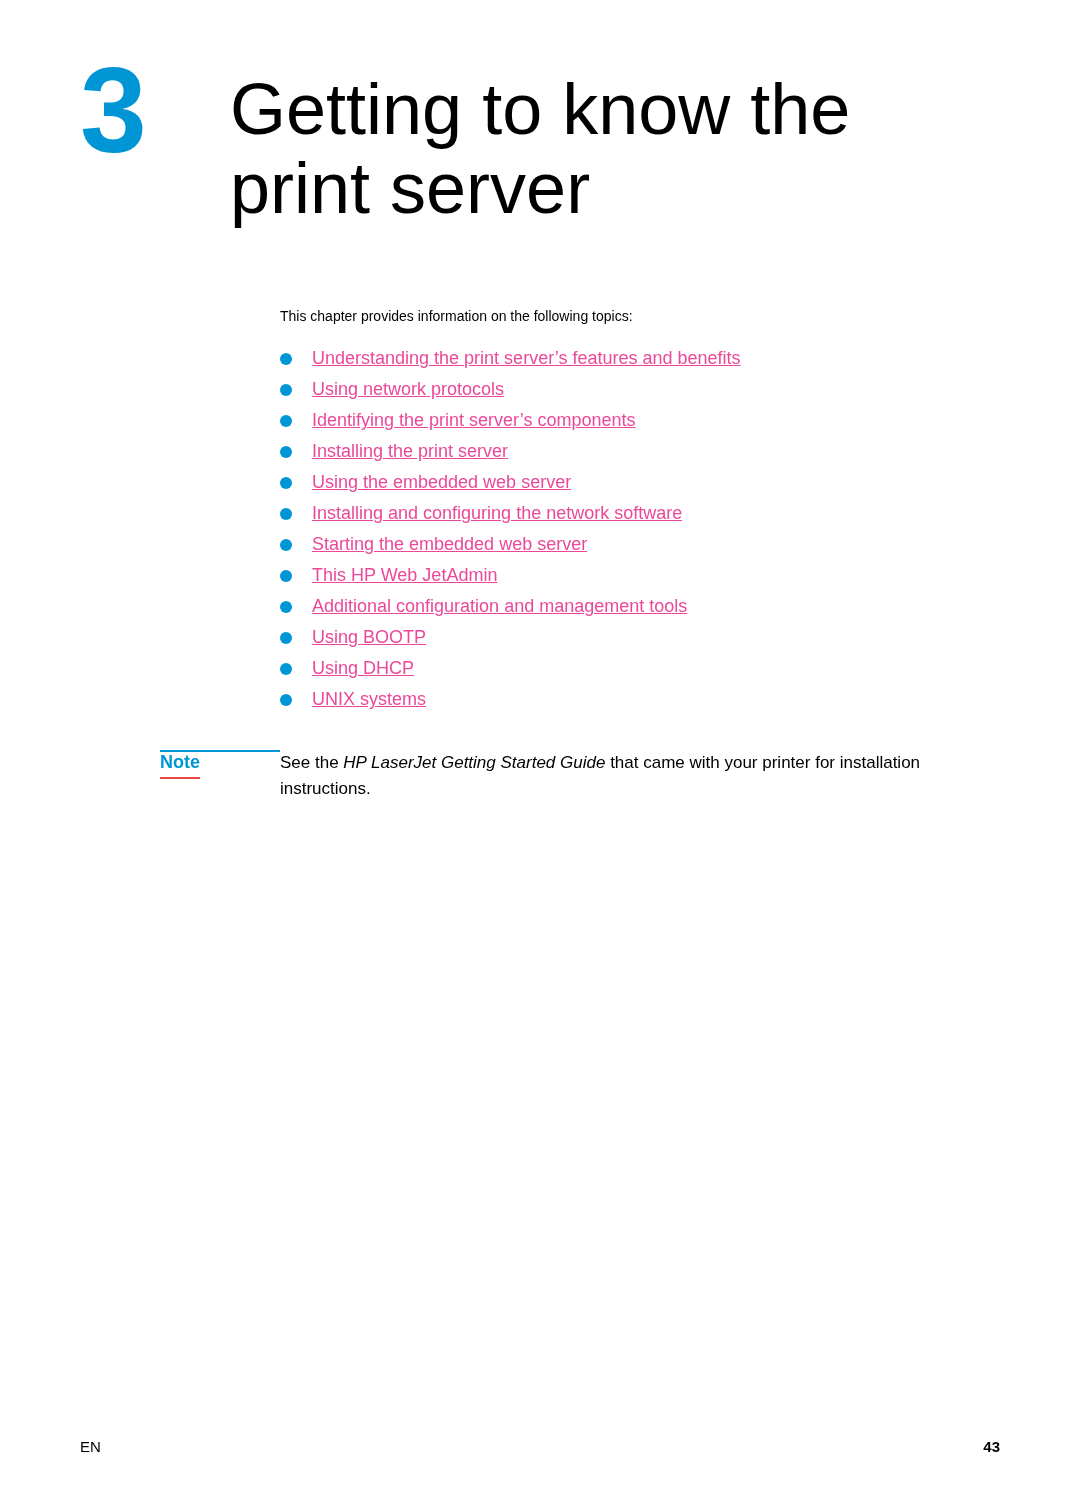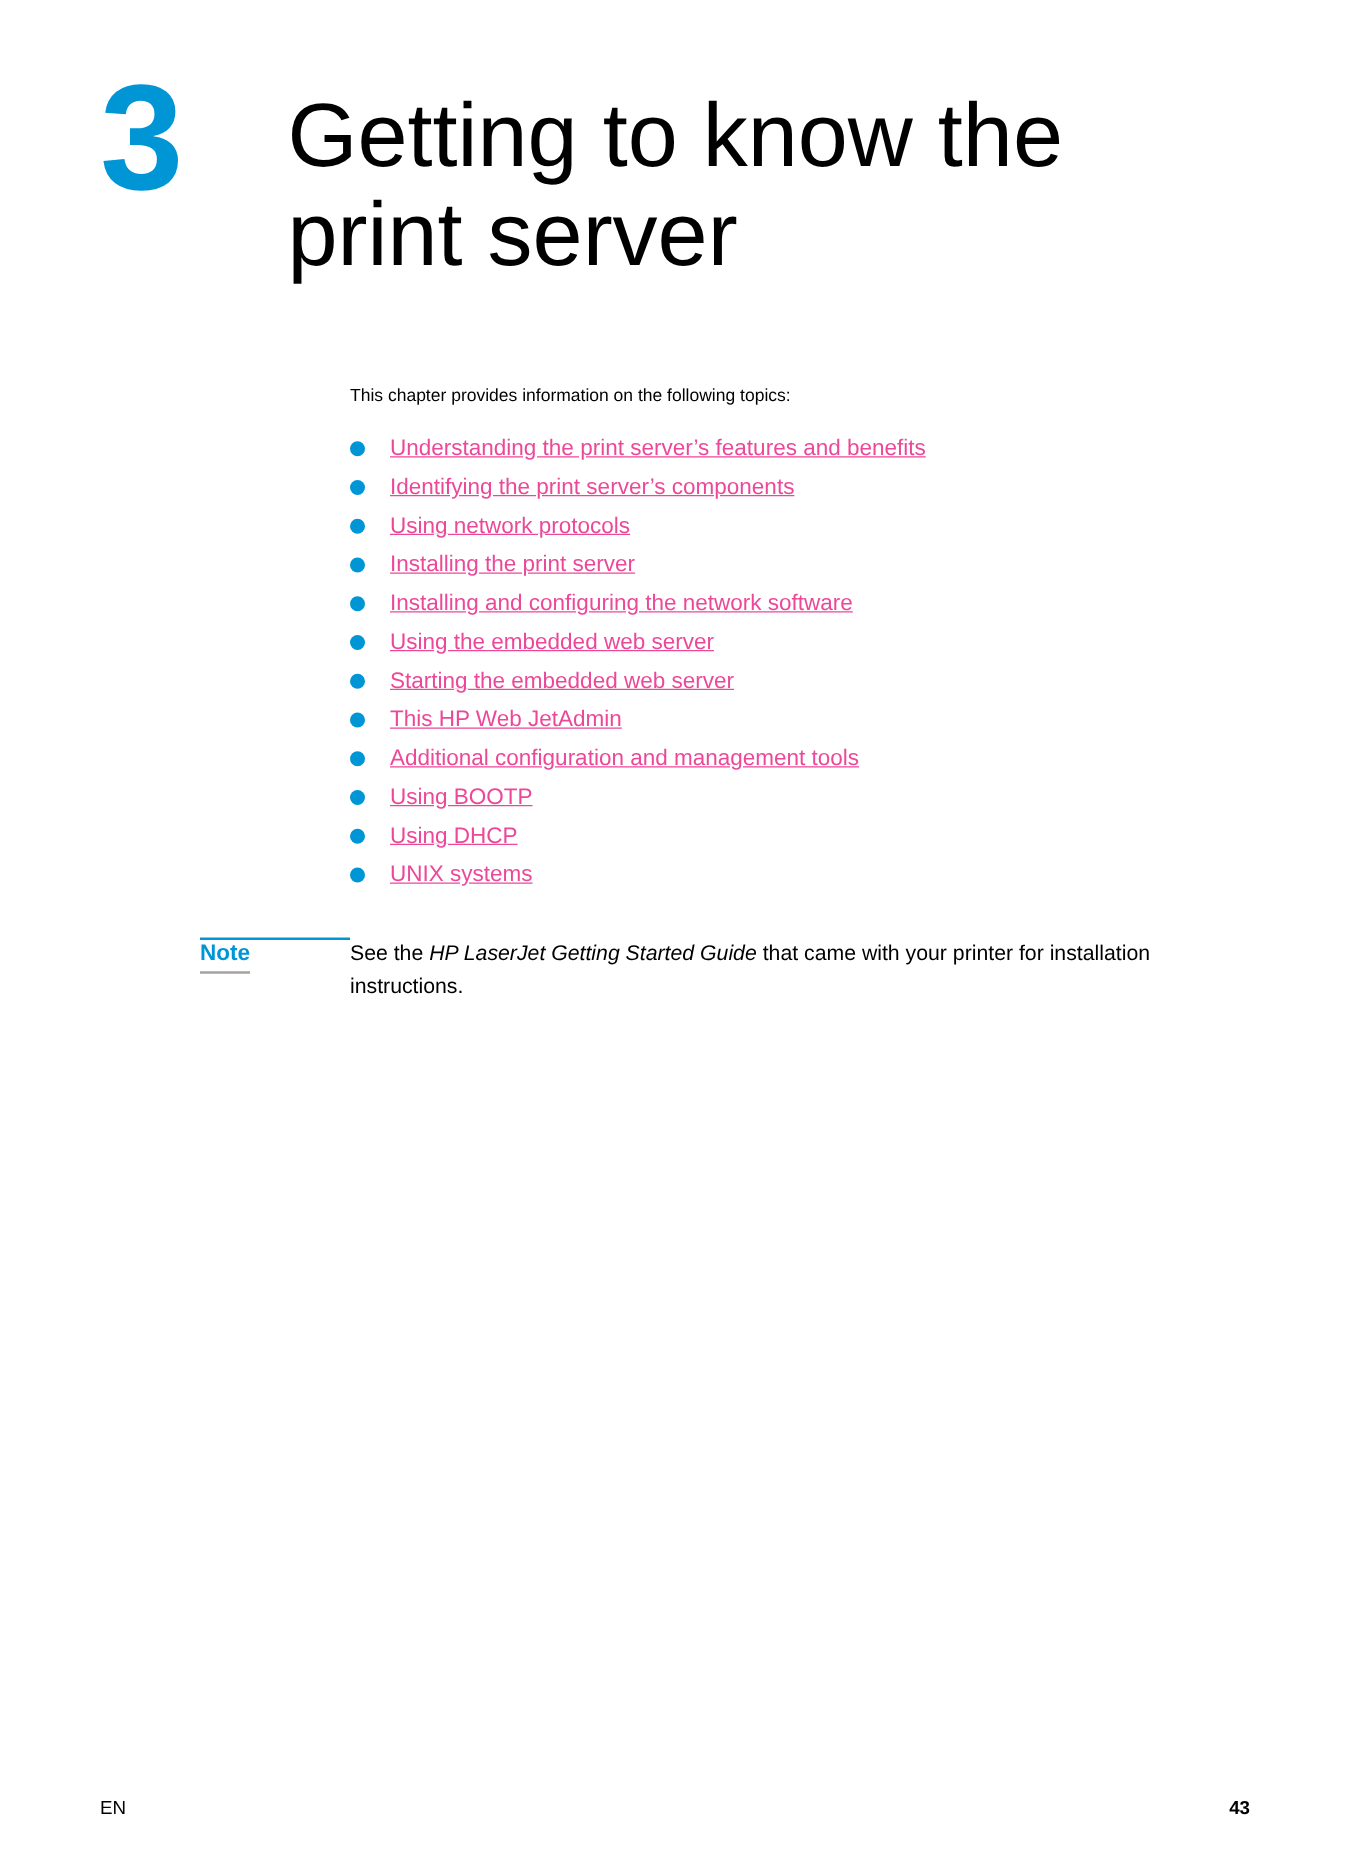--- a/index.html
+++ b/index.html
@@ -124,21 +124,21 @@
     }
 
     .note-label-col {
       min-width: 120px;
     }
 
     .note-label-text {
       font-size: 18px;
       font-weight: bold;
       color: #0096D6;
-      border-bottom: 2px solid #a3a3a3;
+      border-bottom: 2px solid #ef4444;
       padding-bottom: 4px;
       display: inline-block;
     }
 
     .note-border-top {
       border-top: 2px solid #0096D6;
       width: 100%;
     }
   </style>
 </head>
@@ -156,37 +156,37 @@
 
   <p class="intro-text">This chapter provides information on the following topics:</p>
 
   <ul class="topic-list">
   <li>
         <div class="bullet"></div>
         <a class="topic-link" href="#">Understanding the print server’s features and benefits</a>
       </li>
       <li>
         <div class="bullet"></div>
+        <a class="topic-link" href="#">Using network protocols</a>
+      </li>
+      <li>
+        <div class="bullet"></div>
         <a class="topic-link" href="#">Identifying the print server’s components</a>
       </li>
       <li>
         <div class="bullet"></div>
-        <a class="topic-link" href="#">Using network protocols</a>
-      </li>
-      <li>
-        <div class="bullet"></div>
         <a class="topic-link" href="#">Installing the print server</a>
       </li>
       <li>
         <div class="bullet"></div>
+        <a class="topic-link" href="#">Using the embedded web server</a>
+      </li>
+      <li>
+        <div class="bullet"></div>
         <a class="topic-link" href="#">Installing and configuring the network software</a>
-      </li>
-      <li>
-        <div class="bullet"></div>
-        <a class="topic-link" href="#">Using the embedded web server</a>
       </li>
       <li>
         <div class="bullet"></div>
         <a class="topic-link" href="#">Starting the embedded web server</a>
       </li>
       <li>
         <div class="bullet"></div>
         <a class="topic-link" href="#">This HP Web JetAdmin</a>
       </li>
       <li>

